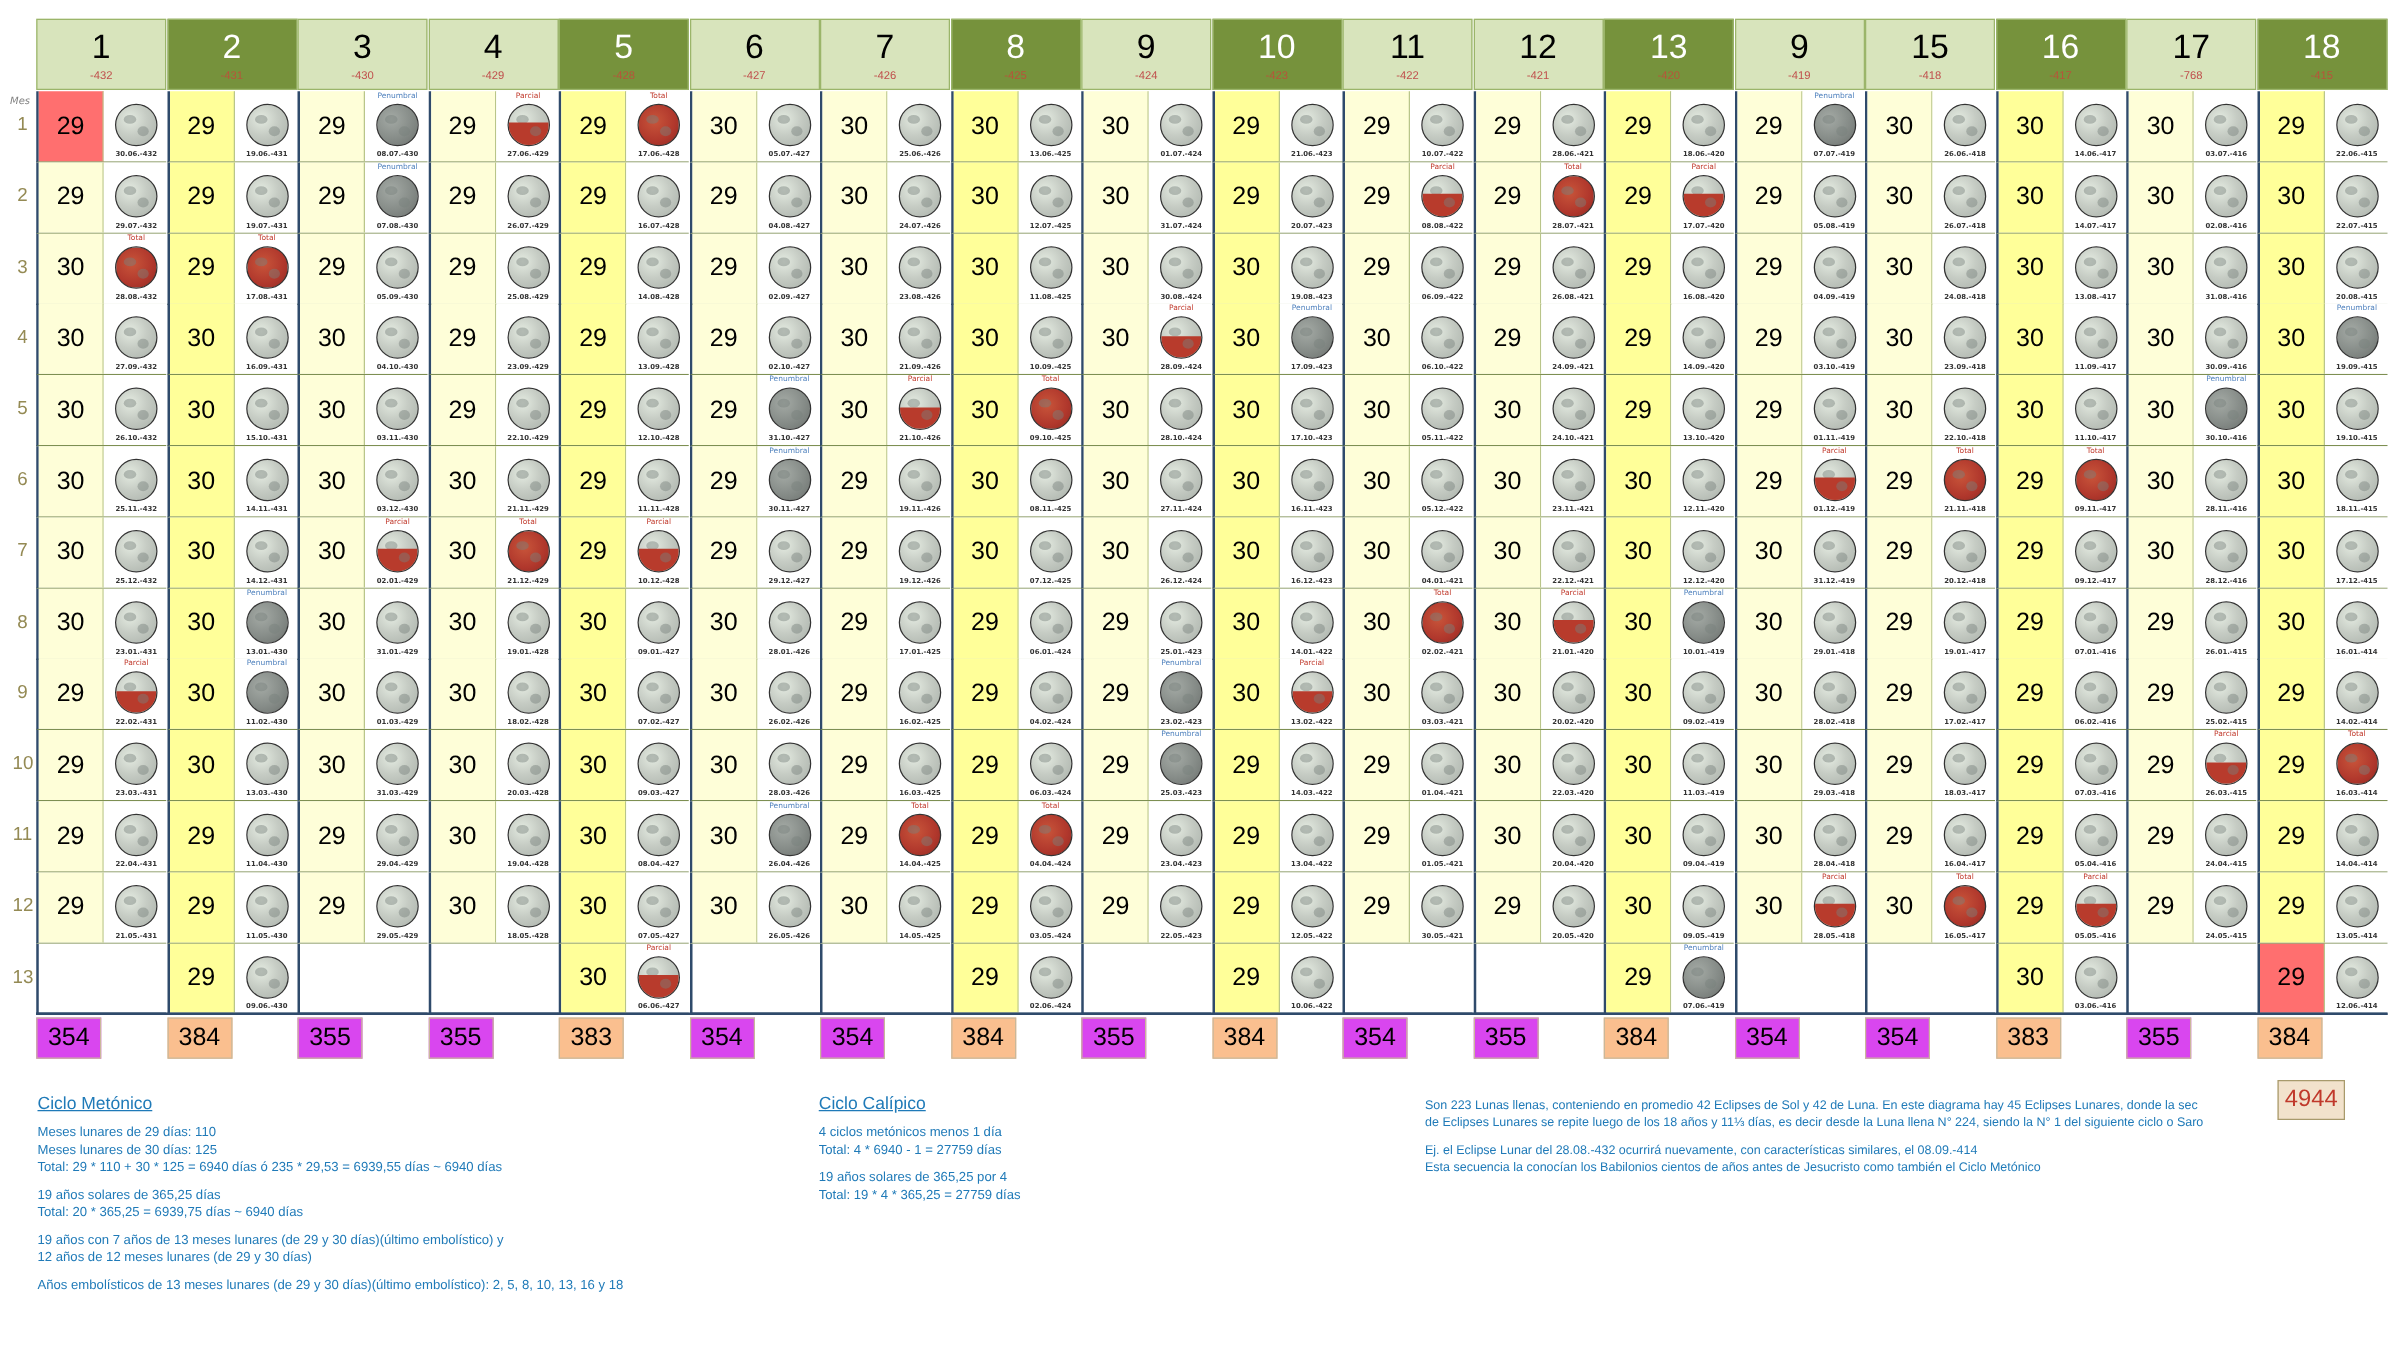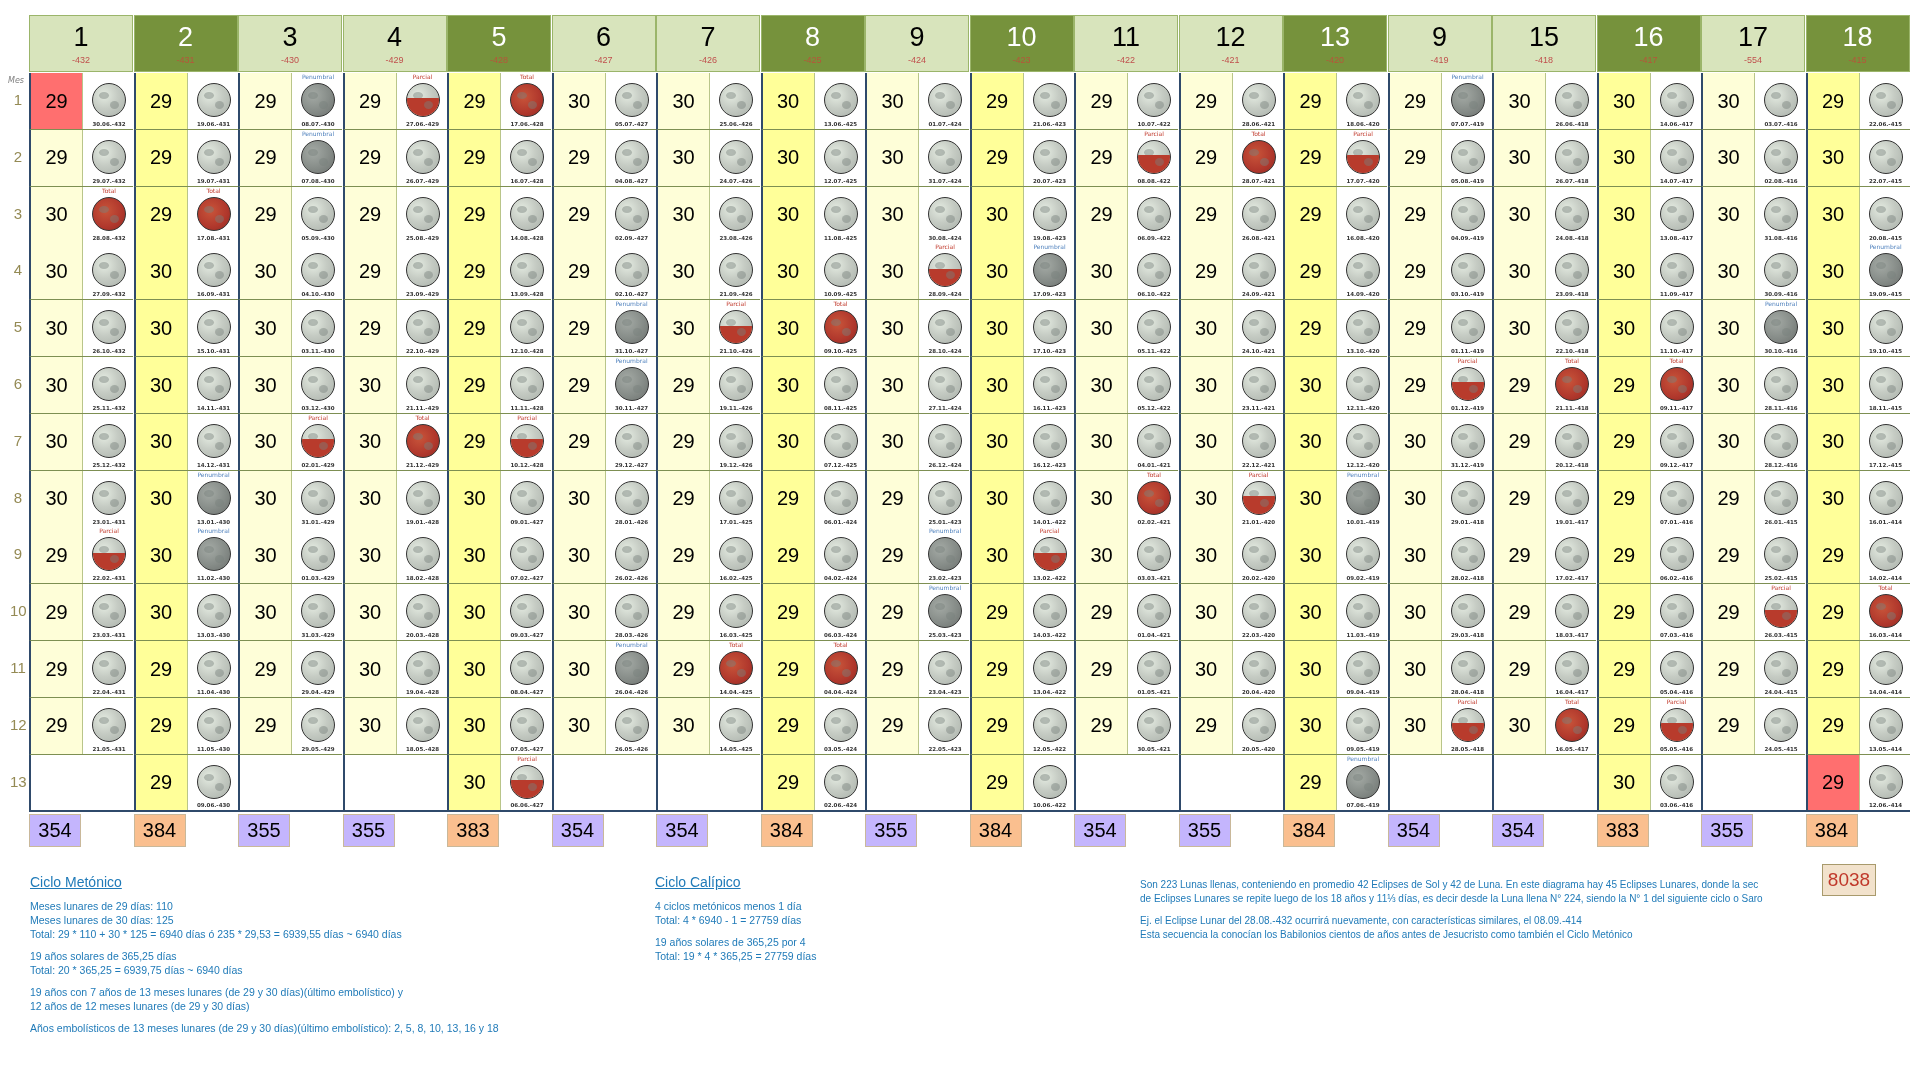--- a/index.html
+++ b/index.html
@@ -22,21 +22,21 @@
   .moon::before{content:"";position:absolute;left:6px;top:8px;width:10px;height:7px;border-radius:50%;background:rgba(120,128,125,.45);}
   .moon::after{content:"";position:absolute;left:17px;top:17px;width:9px;height:8px;border-radius:50%;background:rgba(120,128,125,.45);}
   .moon.penumbral{background:radial-gradient(circle at 35% 35%,#a4aaa5 0%,#868c88 55%,#6c716e 100%);}
   .moon.total{background:radial-gradient(circle at 40% 40%,#c8553a 0%,#b0372c 60%,#8d2b22 100%);}
   .moon.partial .red{position:absolute;left:0;bottom:0;width:100%;height:55%;background:#b83b2c;}
   .elabel{position:absolute;left:0;top:0;width:52px;text-align:center;font-size:6px;line-height:8px;font-family:"DejaVu Sans",sans-serif;}
   .elabel.penumbral{color:#4f81bd;}
   .elabel.partial,.elabel.total{color:#c0392b;}
   .date{position:absolute;left:0;bottom:2px;width:52px;text-align:center;font-size:5.5px;font-weight:bold;color:#333;font-family:"DejaVu Sans",sans-serif;}
   .total-box{position:absolute;left:0;width:52px;height:33px;box-sizing:border-box;border:1px solid #c9b89a;font-family:"Liberation Sans",sans-serif;font-size:20px;display:flex;align-items:center;justify-content:center;color:#000;}
-  .total-box.t354,.total-box.t355{background:#c4b5fd;}
+  .total-box.t354,.total-box.t355{background:#d946ef;}
   .total-box.t383,.total-box.t384{background:#fabf8f;}
   #mes-label{position:absolute;left:8px;top:76px;font-size:8px;color:#7f7f7f;font-style:italic;}
   .rownum{position:absolute;left:10px;width:16px;text-align:center;font-size:15px;color:#948a54;font-family:"Liberation Sans",sans-serif;}
   .notes{position:absolute;color:#1f7ab8;font-family:Liberation Sans, sans-serif;font-size:10.5px;line-height:14px;}
   .notes h3{margin:0 0 10px 0;font-size:14px;font-weight:normal;text-decoration:underline;color:#1f7ab8;}
   .notes p{margin:0 0 8px 0;white-space:nowrap;}
   #saros-total{position:absolute;left:1822px;top:864px;width:52px;height:30px;background:#f2e2cc;border:1px solid #a89a6c;color:#c0392b;font-family:"Liberation Sans",sans-serif;font-size:19px;display:flex;align-items:center;justify-content:center;}
 </style>
 </head>
 <body>
@@ -1629,21 +1629,21 @@
         <div class="moonbox">
           <div class="moon"></div>
           <div class="date">03.06.-416</div>
         </div>
       </div>
       <div class="total-box t383" style="top: 799.4px;">383</div>
     </div>
     <div class="col" style="left: 1672px;">
       <div class="hdr light">
         <span class="num">17</span>
-        <span class="yr">-554</span>
+        <span class="yr">-768</span>
       </div>
       <div class="cell" style="top: 58px;">
         <div class="days">30</div>
         <div class="moonbox">
           <div class="moon"></div>
           <div class="date">03.07.-416</div>
         </div>
       </div>
       <div class="cell" style="top: 114.8px;">
         <div class="days">30</div>
@@ -1845,19 +1845,19 @@
 </div>
 
 <div class="notes" style="left:655px;top:875px;">
   <h3>Ciclo Calípico</h3>
   <p style="margin:0">4 ciclos metónicos menos 1 día</p>
   <p>Total: 4 * 6940 - 1 = 27759 días</p>
   <p style="margin:0">19 años solares de 365,25 por 4</p>
   <p>Total: 19 * 4 * 365,25 = 27759 días</p>
 </div>
 
-<div id="saros-total">8038</div>
+<div id="saros-total">4944</div>
 <div class="notes" style="left:1140px;top:878px;font-size:10px;">
   <p style="margin:0">Son 223 Lunas llenas, conteniendo en promedio 42 Eclipses de Sol y 42 de Luna. En este diagrama hay 45 Eclipses Lunares, donde la sec</p>
   <p>de Eclipses Lunares se repite luego de los 18 años y 11⅓ días, es decir desde la Luna llena N° 224, siendo la N° 1 del siguiente ciclo o Saro</p>
   <p style="margin:0">Ej. el Eclipse Lunar del  28.08.-432 ocurrirá nuevamente, con características similares, el 08.09.-414</p>
   <p>Esta secuencia la conocían los Babilonios cientos de años antes de Jesucristo como también el Ciclo Metónico</p>
 </div>
 
 </body></html>

